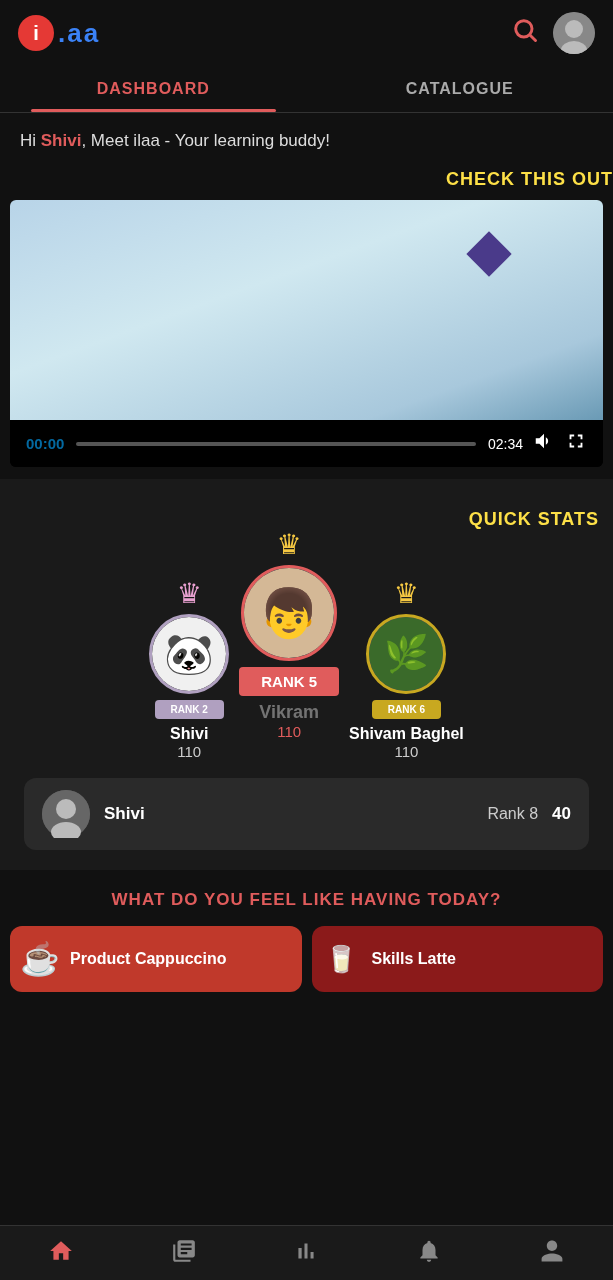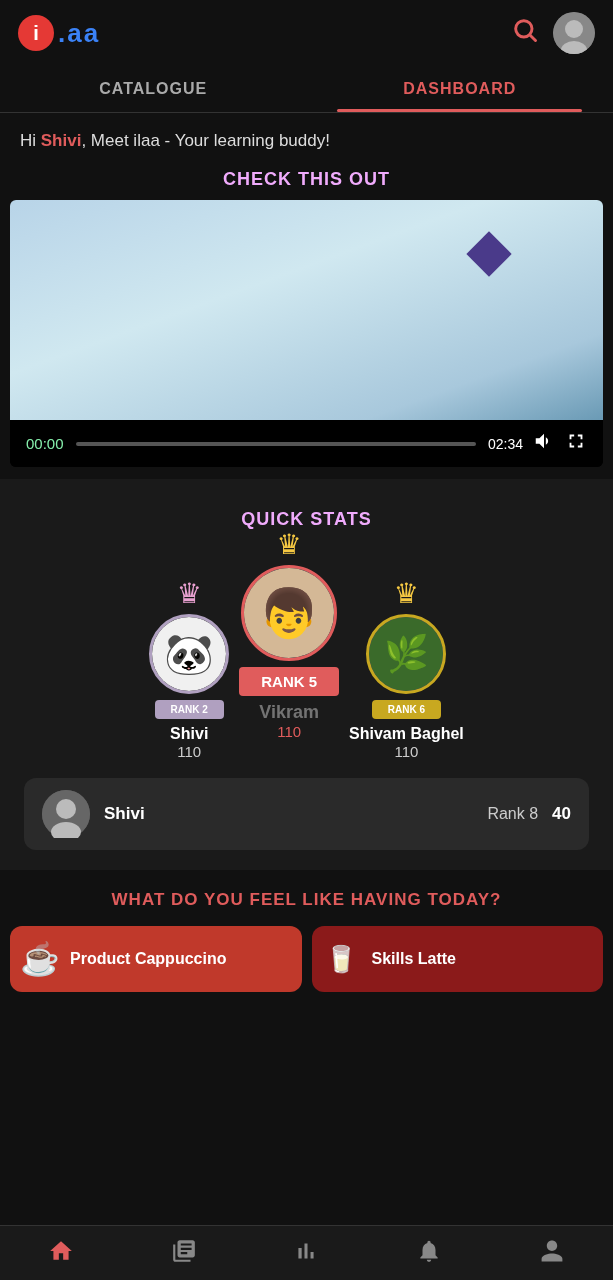--- a/index.html
+++ b/index.html
@@ -103,22 +103,22 @@
       font-size: 17px;
       color: #ddd;
     }
     .greeting .name {
       color: #e05c5c;
       font-weight: bold;
     }
 
     
     .section-title {
-      text-align: center;
-      color: #f0abfc;
+      text-align: right;
+      color: #fde047;
       font-size: 18px;
       font-weight: bold;
       letter-spacing: 1px;
       margin: 10px 0 10px;
     }
 
     
     .video-container {
       margin: 0 10px;
       background: #000;
@@ -143,21 +143,21 @@
       margin-top: 20px;
       margin-right: -50px;
     }
     .video-controls {
       background: rgba(0,0,0,0.85);
       padding: 10px 16px;
       display: flex;
       align-items: center;
       justify-content: space-between;
     }
-    .time-current { font-size: 15px; color: #86efac; }
+    .time-current { font-size: 15px; color: #0369a1; font-weight: bold; }
     .progress-bar {
       flex: 1;
       height: 4px;
       background: #555;
       margin: 0 12px;
       border-radius: 2px;
       position: relative;
     }
     .progress-fill {
       width: 0%;
@@ -361,22 +361,22 @@
       <svg width="42" height="42" viewBox="0 0 42 42">
         <circle cx="21" cy="21" r="21" fill="#888"></circle>
         <circle cx="21" cy="17" r="9" fill="#bbb"></circle>
         <ellipse cx="21" cy="38" rx="13" ry="9" fill="#bbb"></ellipse>
       </svg>
     </div>
   </div>
 </div>
 
 <div class="tabs">
+  <div class="tab active">DASHBOARD</div>
   <div class="tab">CATALOGUE</div>
-  <div class="tab active">DASHBOARD</div>
 </div>
 
 <div class="main-content">
 
   <div class="greeting">
     <span>Hi </span><span class="name">Shivi</span><span>, Meet ilaa - Your learning buddy!</span>
   </div>
 
   <div class="section-title">CHECK THIS OUT</div>
 

